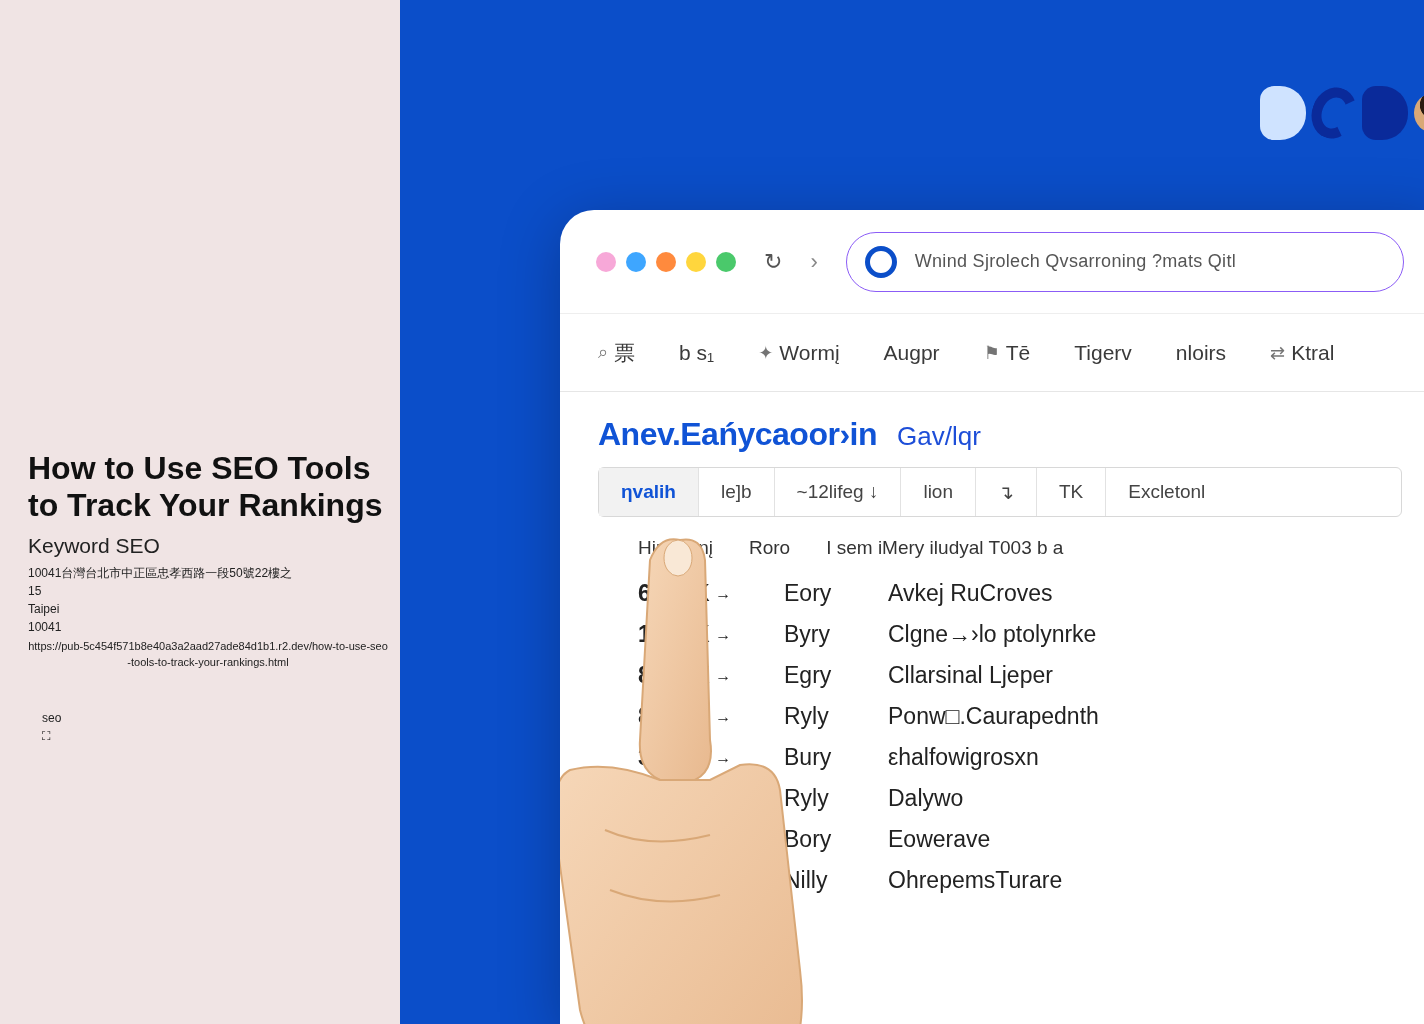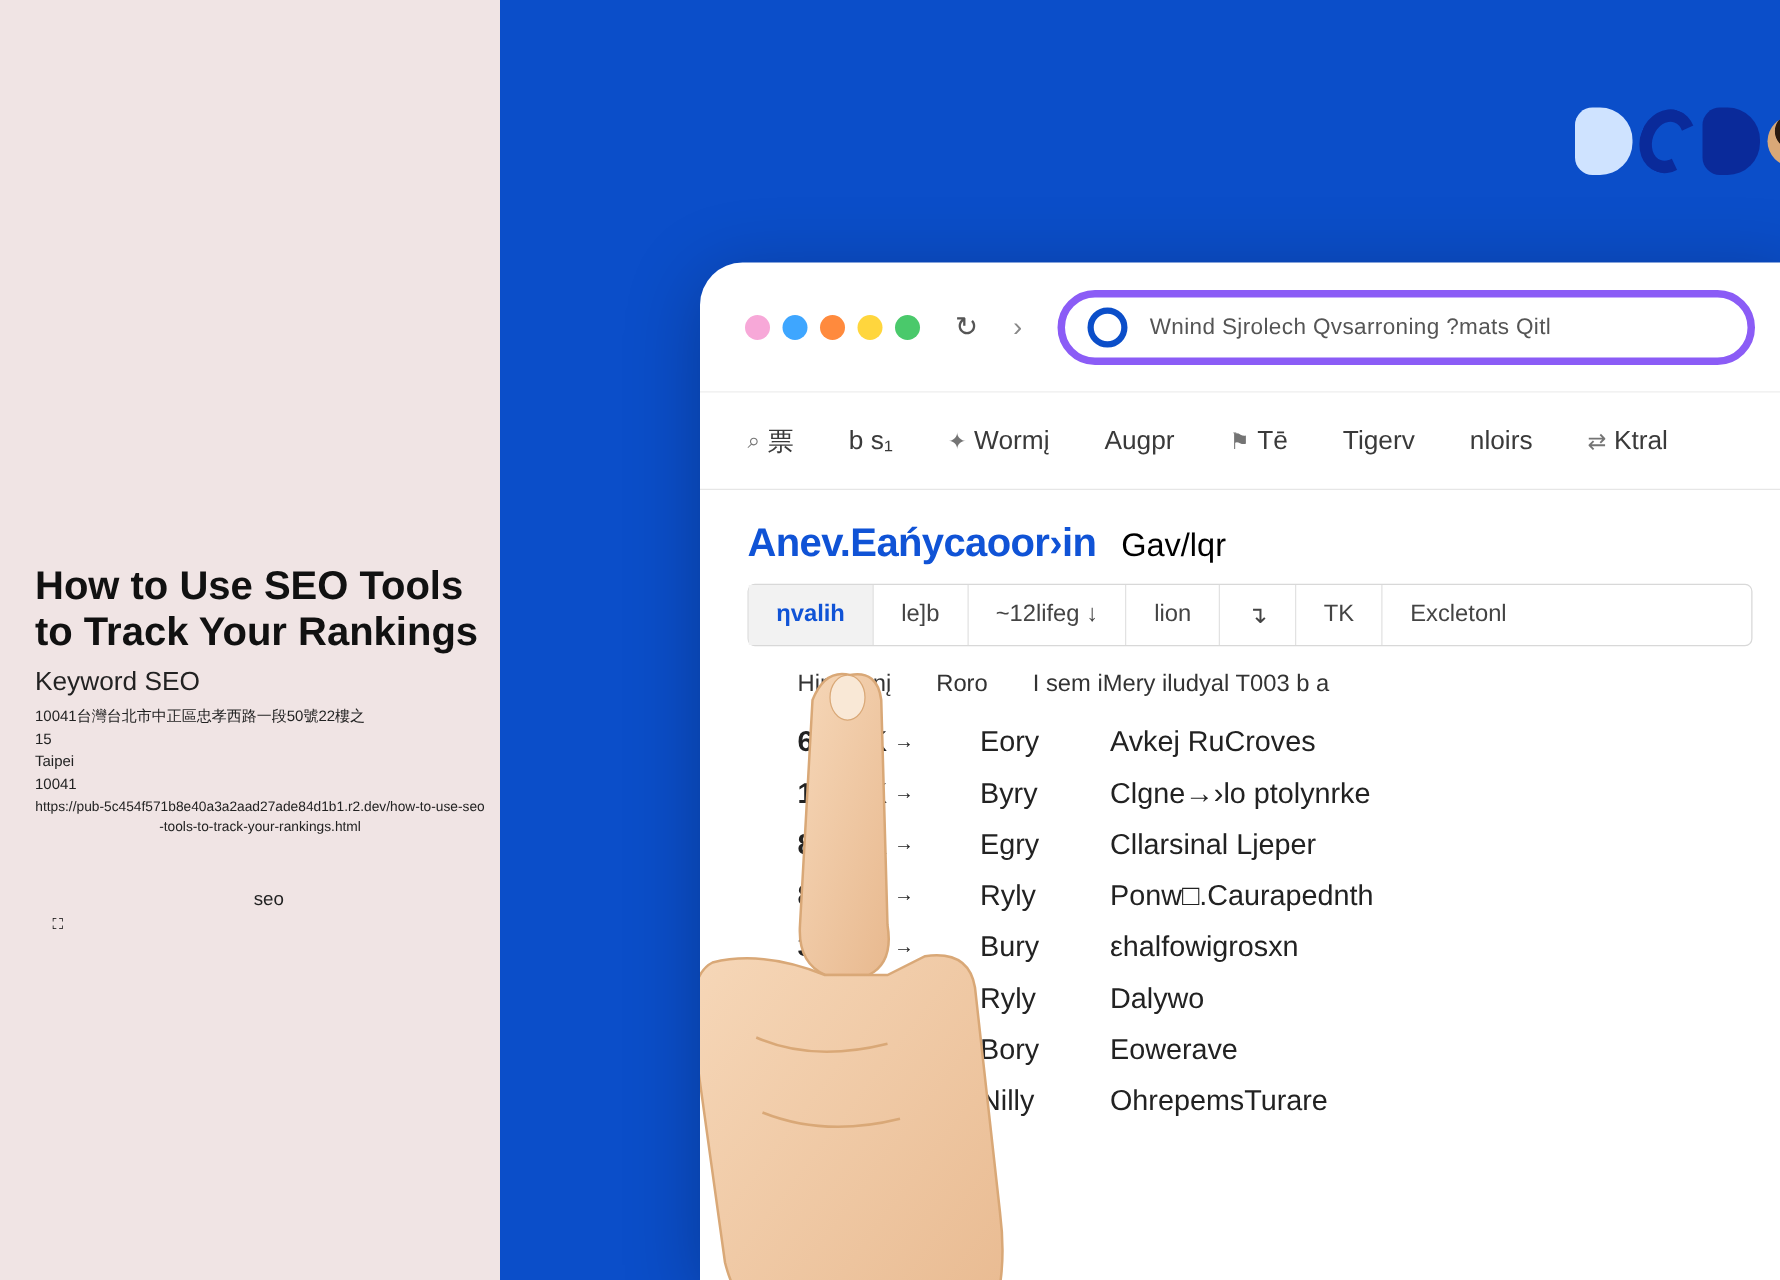--- a/index.html
+++ b/index.html
@@ -41,23 +41,22 @@
   font-size: 11px;
   color: #222;
   line-height: 1.5;
   word-break: break-all;
   margin-top: 2px;
   text-align: center;
 }
 .sidebar .tag {
   margin-top: 40px;
   margin-left: 14px;
-  font-size: 15px;
+  font-size: 12px;
   color: #222;
-  text-align: center;
 }
 .sidebar .tiny-icon {
   margin-left: 14px;
   margin-top: 4px;
   font-size: 12px;
 }
 
 
 .hero {
   position: absolute;
@@ -136,21 +135,21 @@
   font-size: 22px;
   color: #555;
 }
 .toolbar .chev {
   font-size: 22px;
   color: #888;
 }
 .search-pill {
   flex: 1;
   height: 60px;
-  border: 6px solid #8b5cf6;
+  border: 1px solid #8b5cf6;
   border-radius: 40px;
   display: flex;
   align-items: center;
   padding: 0 18px;
   gap: 18px;
   background: #fff;
 }
 .search-circle {
   width: 32px;
   height: 32px;
@@ -190,21 +189,21 @@
   padding: 24px 38px 14px 38px;
 }
 .page-head .primary {
   font-size: 32px;
   font-weight: 600;
   color: #1053d6;
   letter-spacing: -0.5px;
 }
 .page-head .secondary {
   font-size: 26px;
-  color: #000000;
+  color: #1d4ed8;
 }
 
 
 .filterbar {
   margin: 0 38px;
   height: 50px;
   border: 1px solid #d8d8d8;
   border-radius: 6px;
   display: flex;
   align-items: flex-start;

